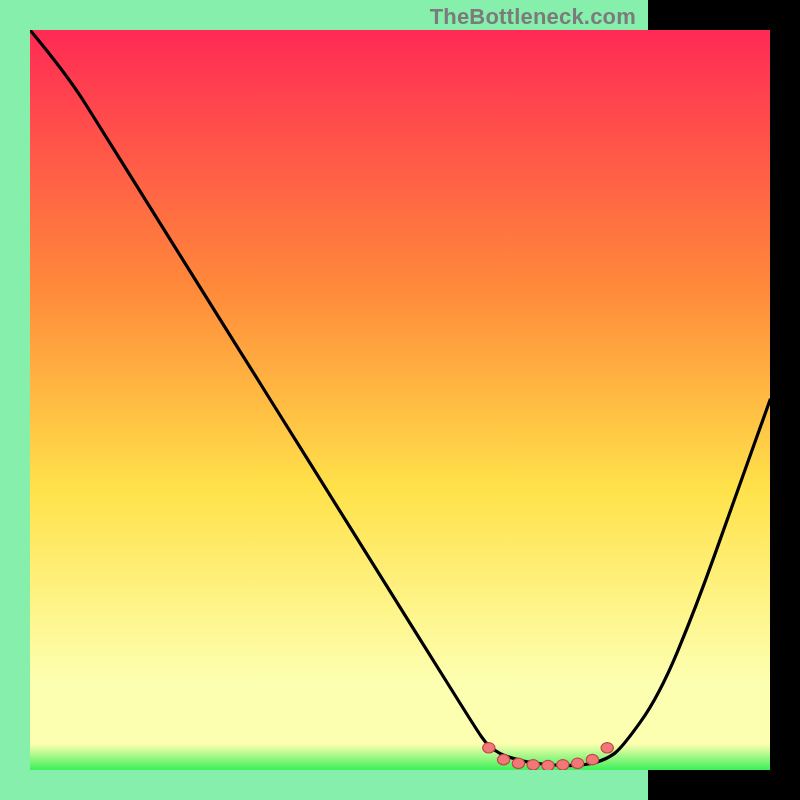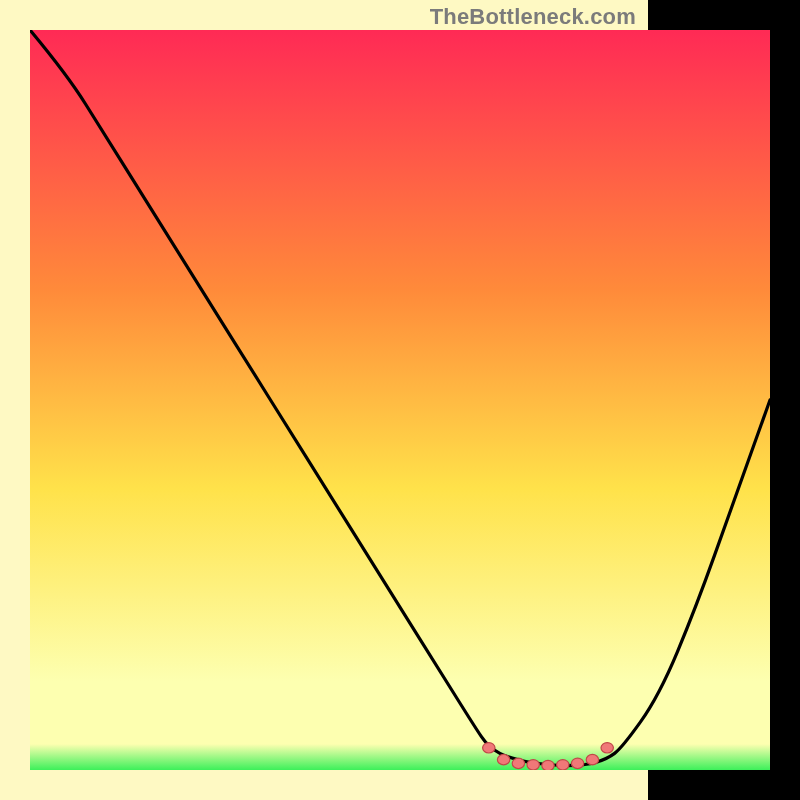--- a/index.html
+++ b/index.html
@@ -1,21 +1,21 @@
 <!DOCTYPE html>
 <html><head>
 <meta charset="utf-8">
 <style>
   * { margin: 0; padding: 0; box-sizing: border-box; }
   html, body { width: 800px; height: 800px; background: #000; overflow: hidden; }
   .frame {
     position: relative;
     width: 648px;
     height: 800px;
-    background: #fef9c3;
+    background: #86efac;
   }
   .watermark {
     position: absolute;
     top: 4px;
     right: 12px;
     font-family: Arial, Helvetica, sans-serif;
     font-size: 22px;
     font-weight: 600;
     color: #7b7b7b;
     letter-spacing: 0.2px;

